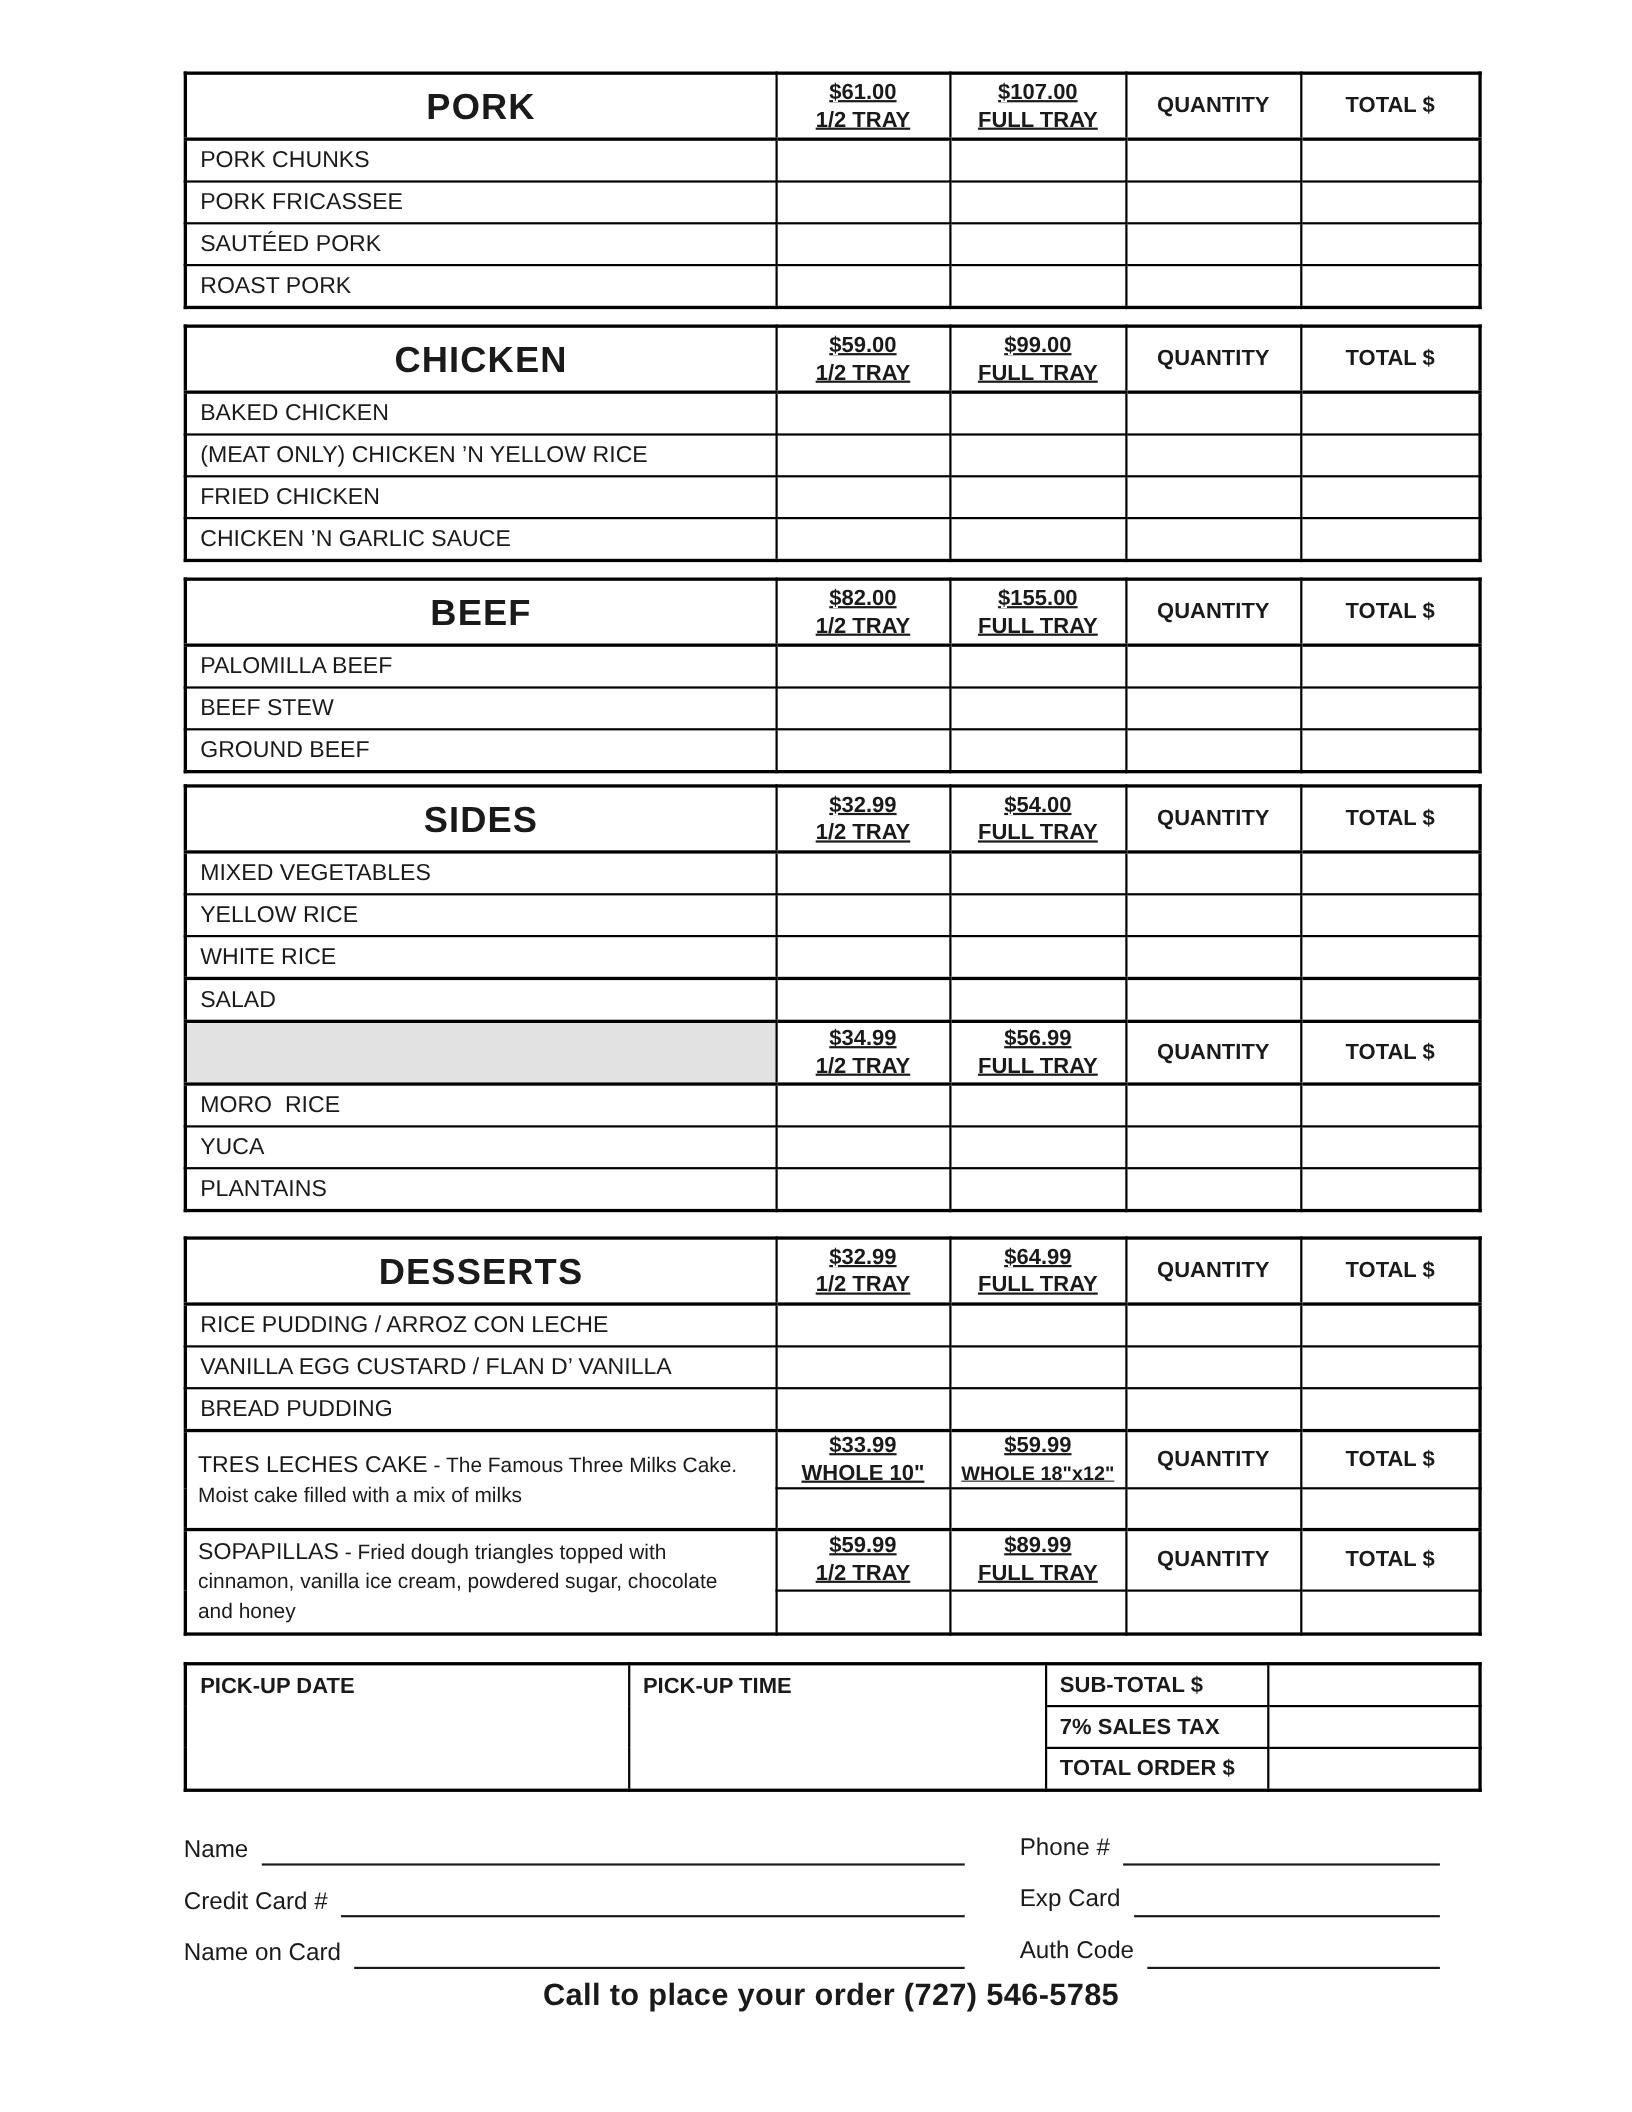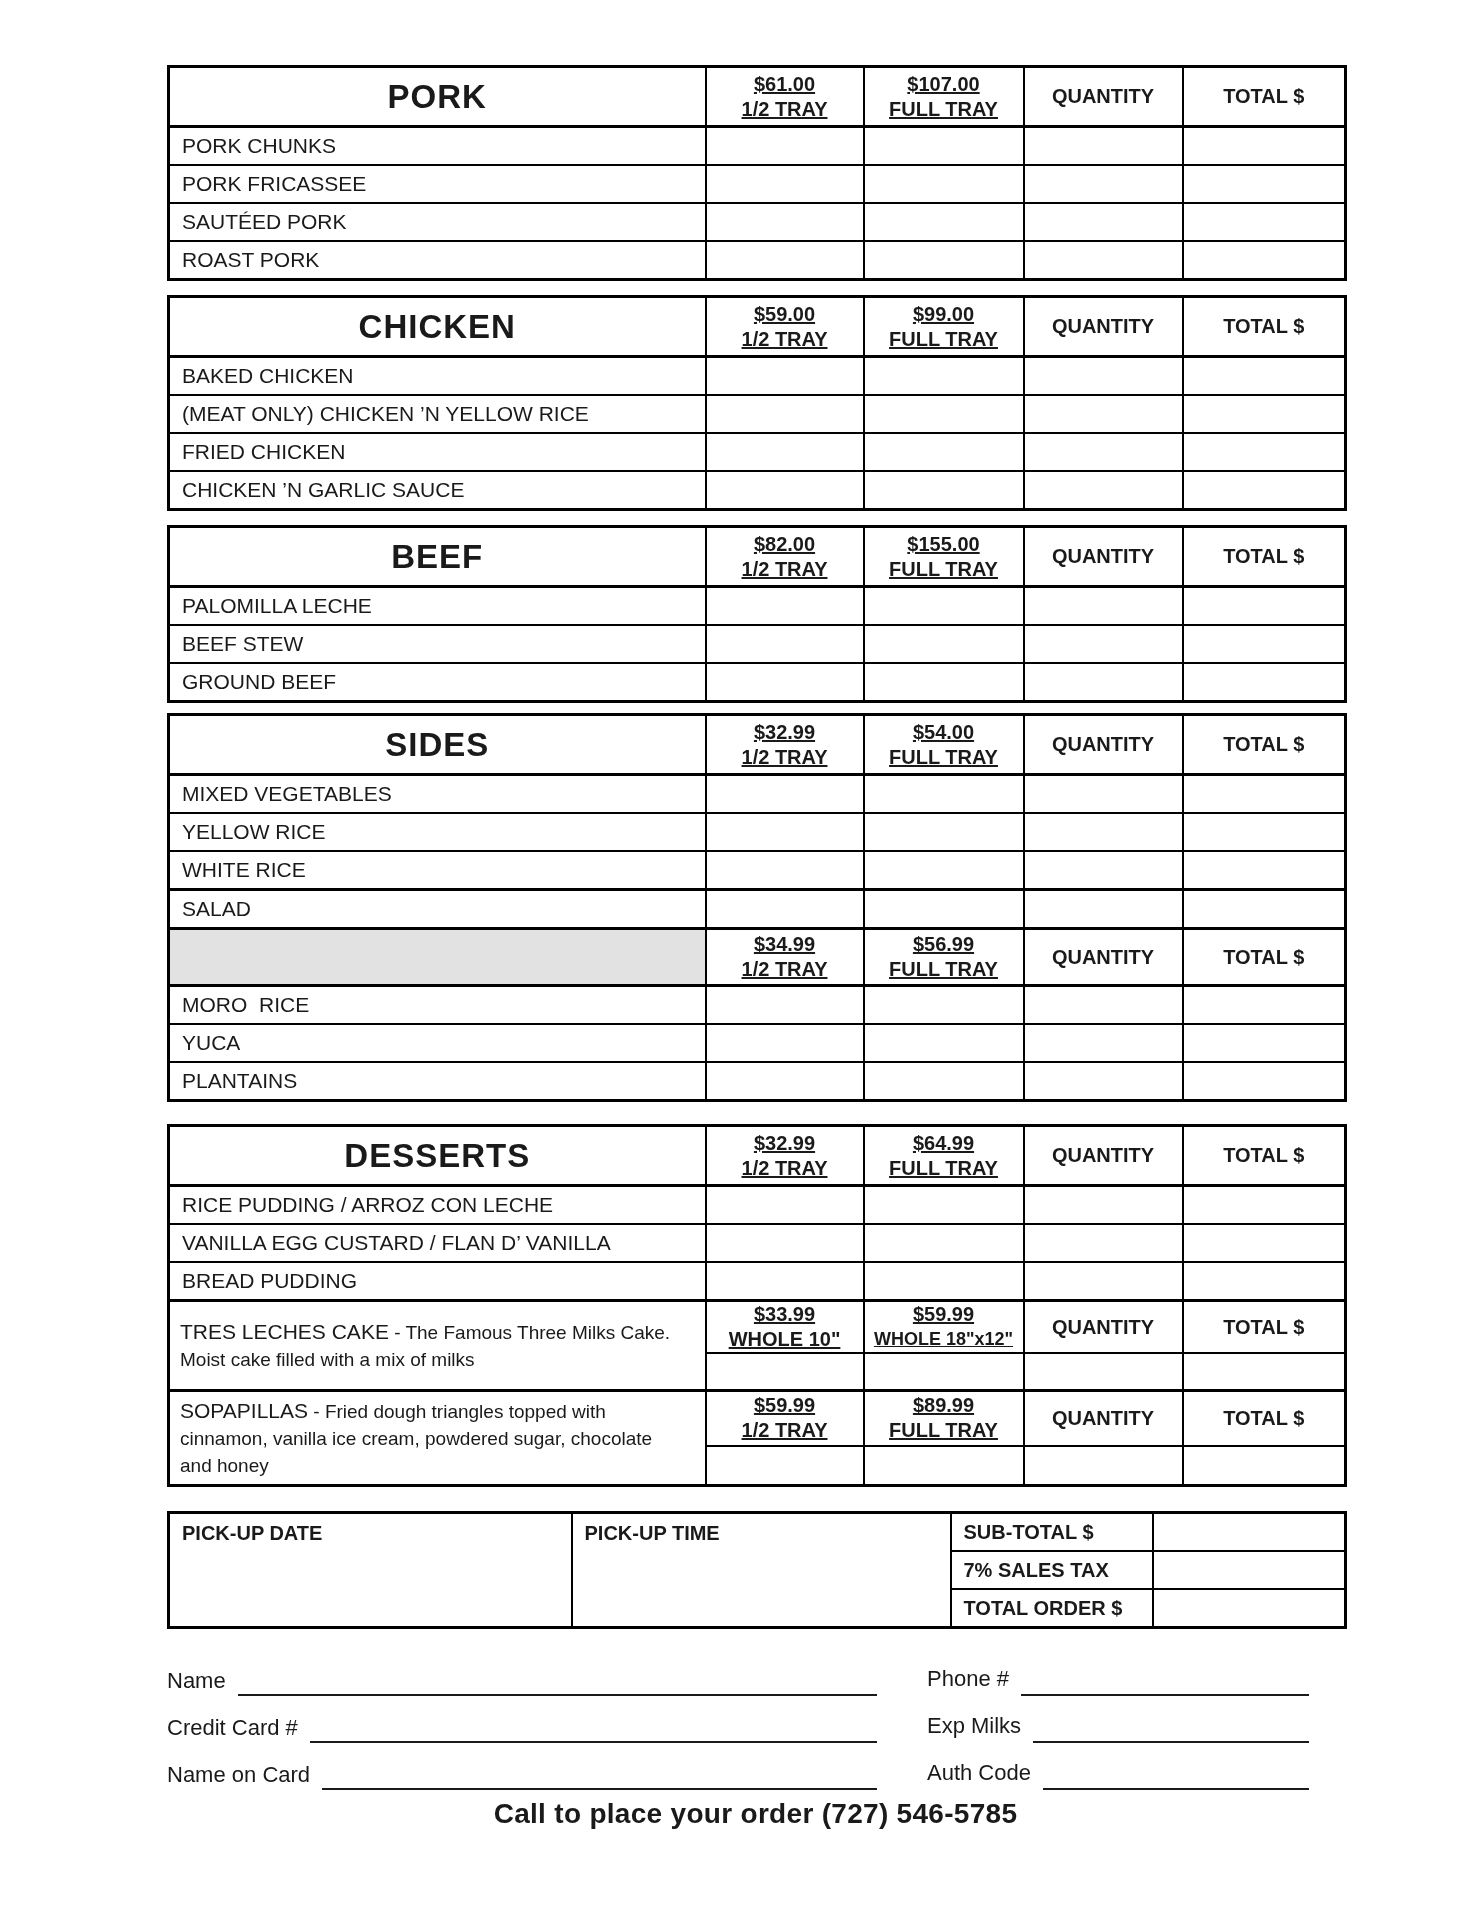--- a/index.html
+++ b/index.html
@@ -168,21 +168,21 @@
             <div class="pl">1/2 TRAY</div>
           </th>
       <th class="price-head">
             <div class="pl">$155.00</div>
             <div class="pl">FULL TRAY</div>
           </th>
       <th class="col-head">QUANTITY</th>
       <th class="col-head">TOTAL $</th>
     </tr>
     <tr class="item">
-          <td class="iname">PALOMILLA LECHE</td>
+          <td class="iname">PALOMILLA BEEF</td>
           <td></td>
           <td></td>
           <td></td>
           <td></td>
         </tr>
     <tr class="item">
           <td class="iname">BEEF STEW</td>
           <td></td>
           <td></td>
           <td></td>
@@ -406,21 +406,21 @@
           <span class="flabel">Phone #</span>
           <span class="fline"></span>
         </div>
     </div>
     <div class="frow">
       <div class="fl">
           <span class="flabel">Credit Card #</span>
           <span class="fline"></span>
         </div>
       <div class="fr">
-          <span class="flabel">Exp Milks</span>
+          <span class="flabel">Exp Card</span>
           <span class="fline"></span>
         </div>
     </div>
     <div class="frow">
       <div class="fl">
           <span class="flabel">Name on Card</span>
           <span class="fline"></span>
         </div>
       <div class="fr">
           <span class="flabel">Auth Code</span>

